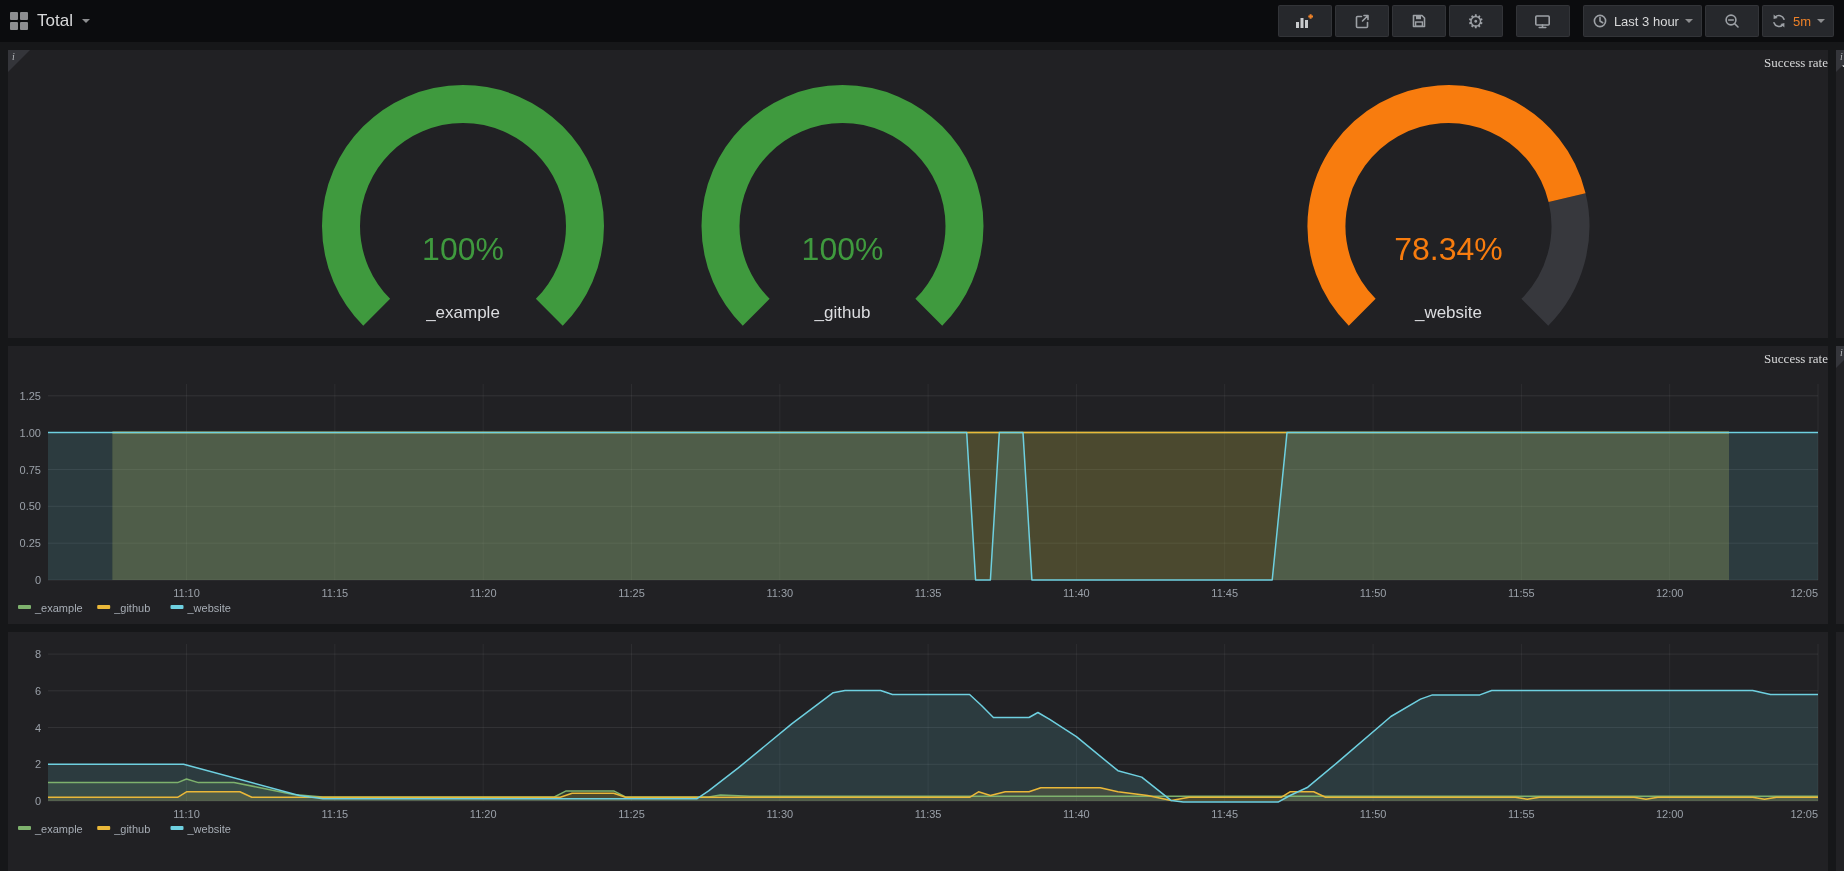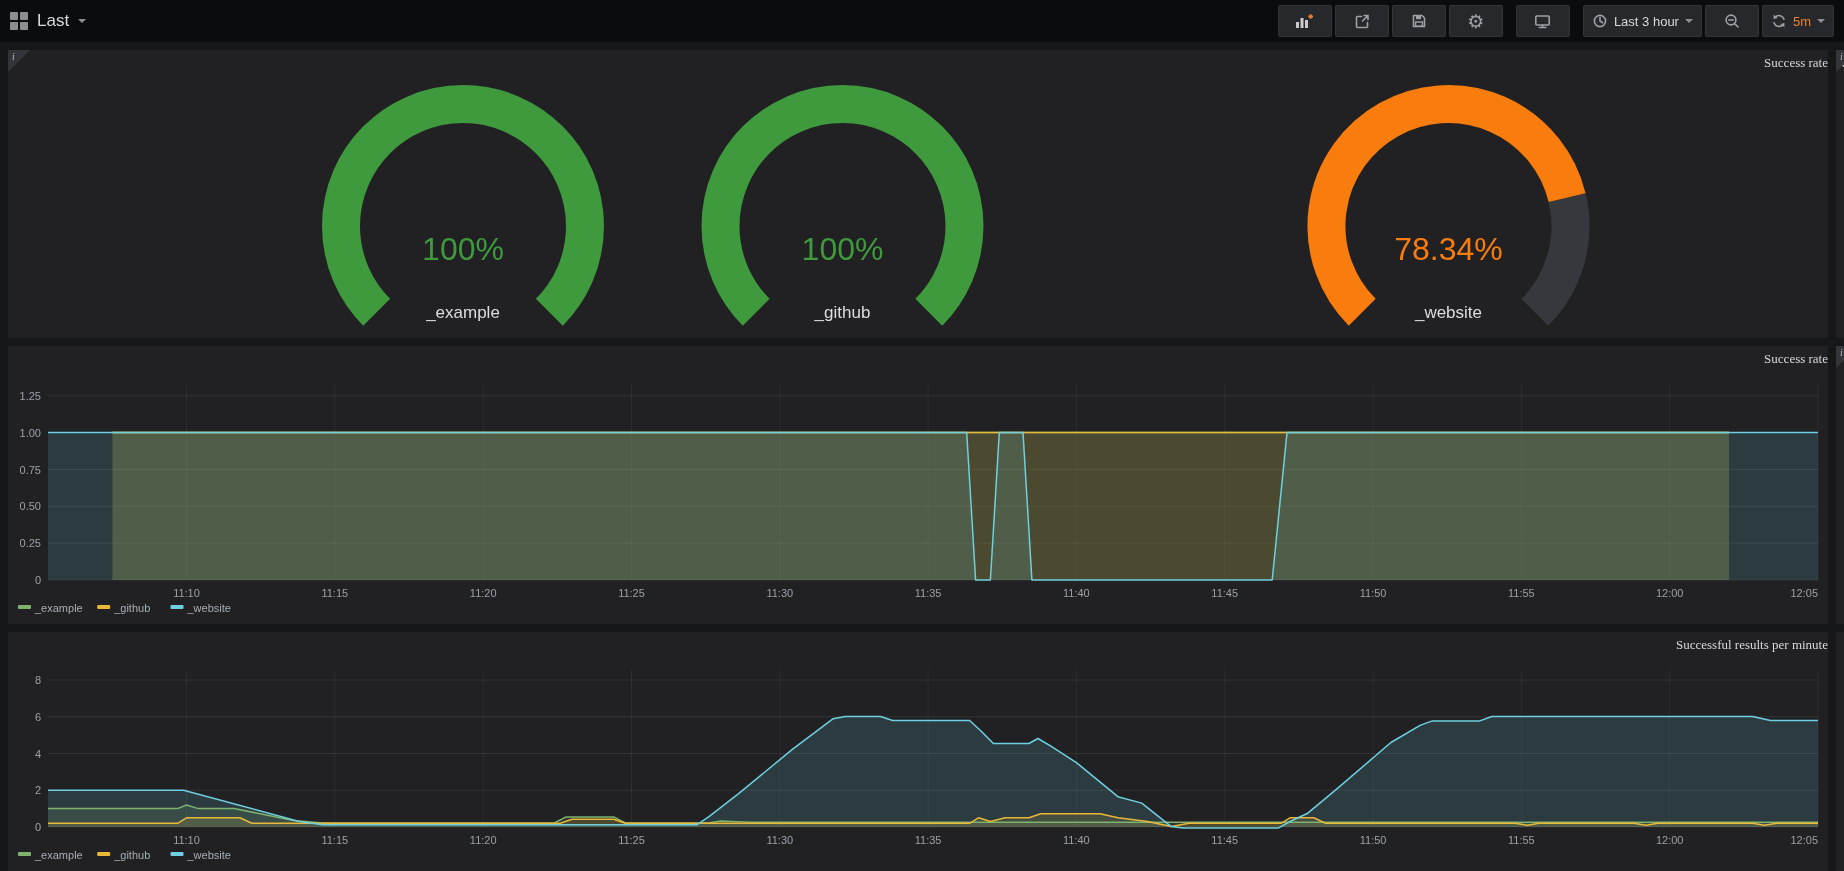--- a/index.html
+++ b/index.html
@@ -49,21 +49,21 @@
 <body>
 
 <div class="navbar">
   <div class="nav-left">
     <span class="grid-icon">
         <i></i>
         <i></i>
         <i></i>
         <i></i>
       </span>
-    <span class="nav-title">Last</span>
+    <span class="nav-title">Total</span>
     <span class="caret"></span>
   </div>
   <div class="nav-right">
     <div class="nav-btn">
       <svg width="19" height="16" viewBox="0 0 19 16">
         <rect x="1" y="9" width="3" height="6" fill="#c9cbce"></rect>
         <rect x="5.5" y="5" width="3" height="10" fill="#c9cbce"></rect>
         <rect x="10" y="7" width="3" height="8" fill="#c9cbce"></rect>
         <path d="M13.3,3.5 H18 M15.6,1.2 V5.8" stroke="#ED8128" stroke-width="2" fill="none"></path>
       </svg>
@@ -322,21 +322,20 @@
             <text x="106.2" y="240" class="legend">_github</text>
           </g>
           <g>
             <rect x="162.5" y="233" width="13" height="4" rx="1" fill="#6ED0E0"></rect>
             <text x="179.5" y="240" class="legend">_website</text>
           </g>
         </svg></div>
   </div>
 
   <div class="panel">
-    <div class="panel-title">Successful results per minute</div>
     <div class="panel-body"><svg width="1820" height="213">
           <line x1="178.5" y1="12" x2="178.5" y2="169" stroke="rgba(255,255,255,0.055)" stroke-width="1"></line>
           <text x="178.5" y="186" text-anchor="middle" class="axis">11:10</text>
           <line x1="326.8" y1="12" x2="326.8" y2="169" stroke="rgba(255,255,255,0.055)" stroke-width="1"></line>
           <text x="326.8" y="186" text-anchor="middle" class="axis">11:15</text>
           <line x1="475.2" y1="12" x2="475.2" y2="169" stroke="rgba(255,255,255,0.055)" stroke-width="1"></line>
           <text x="475.2" y="186" text-anchor="middle" class="axis">11:20</text>
           <line x1="623.5" y1="12" x2="623.5" y2="169" stroke="rgba(255,255,255,0.055)" stroke-width="1"></line>
           <text x="623.5" y="186" text-anchor="middle" class="axis">11:25</text>
           <line x1="771.8" y1="12" x2="771.8" y2="169" stroke="rgba(255,255,255,0.055)" stroke-width="1"></line>

